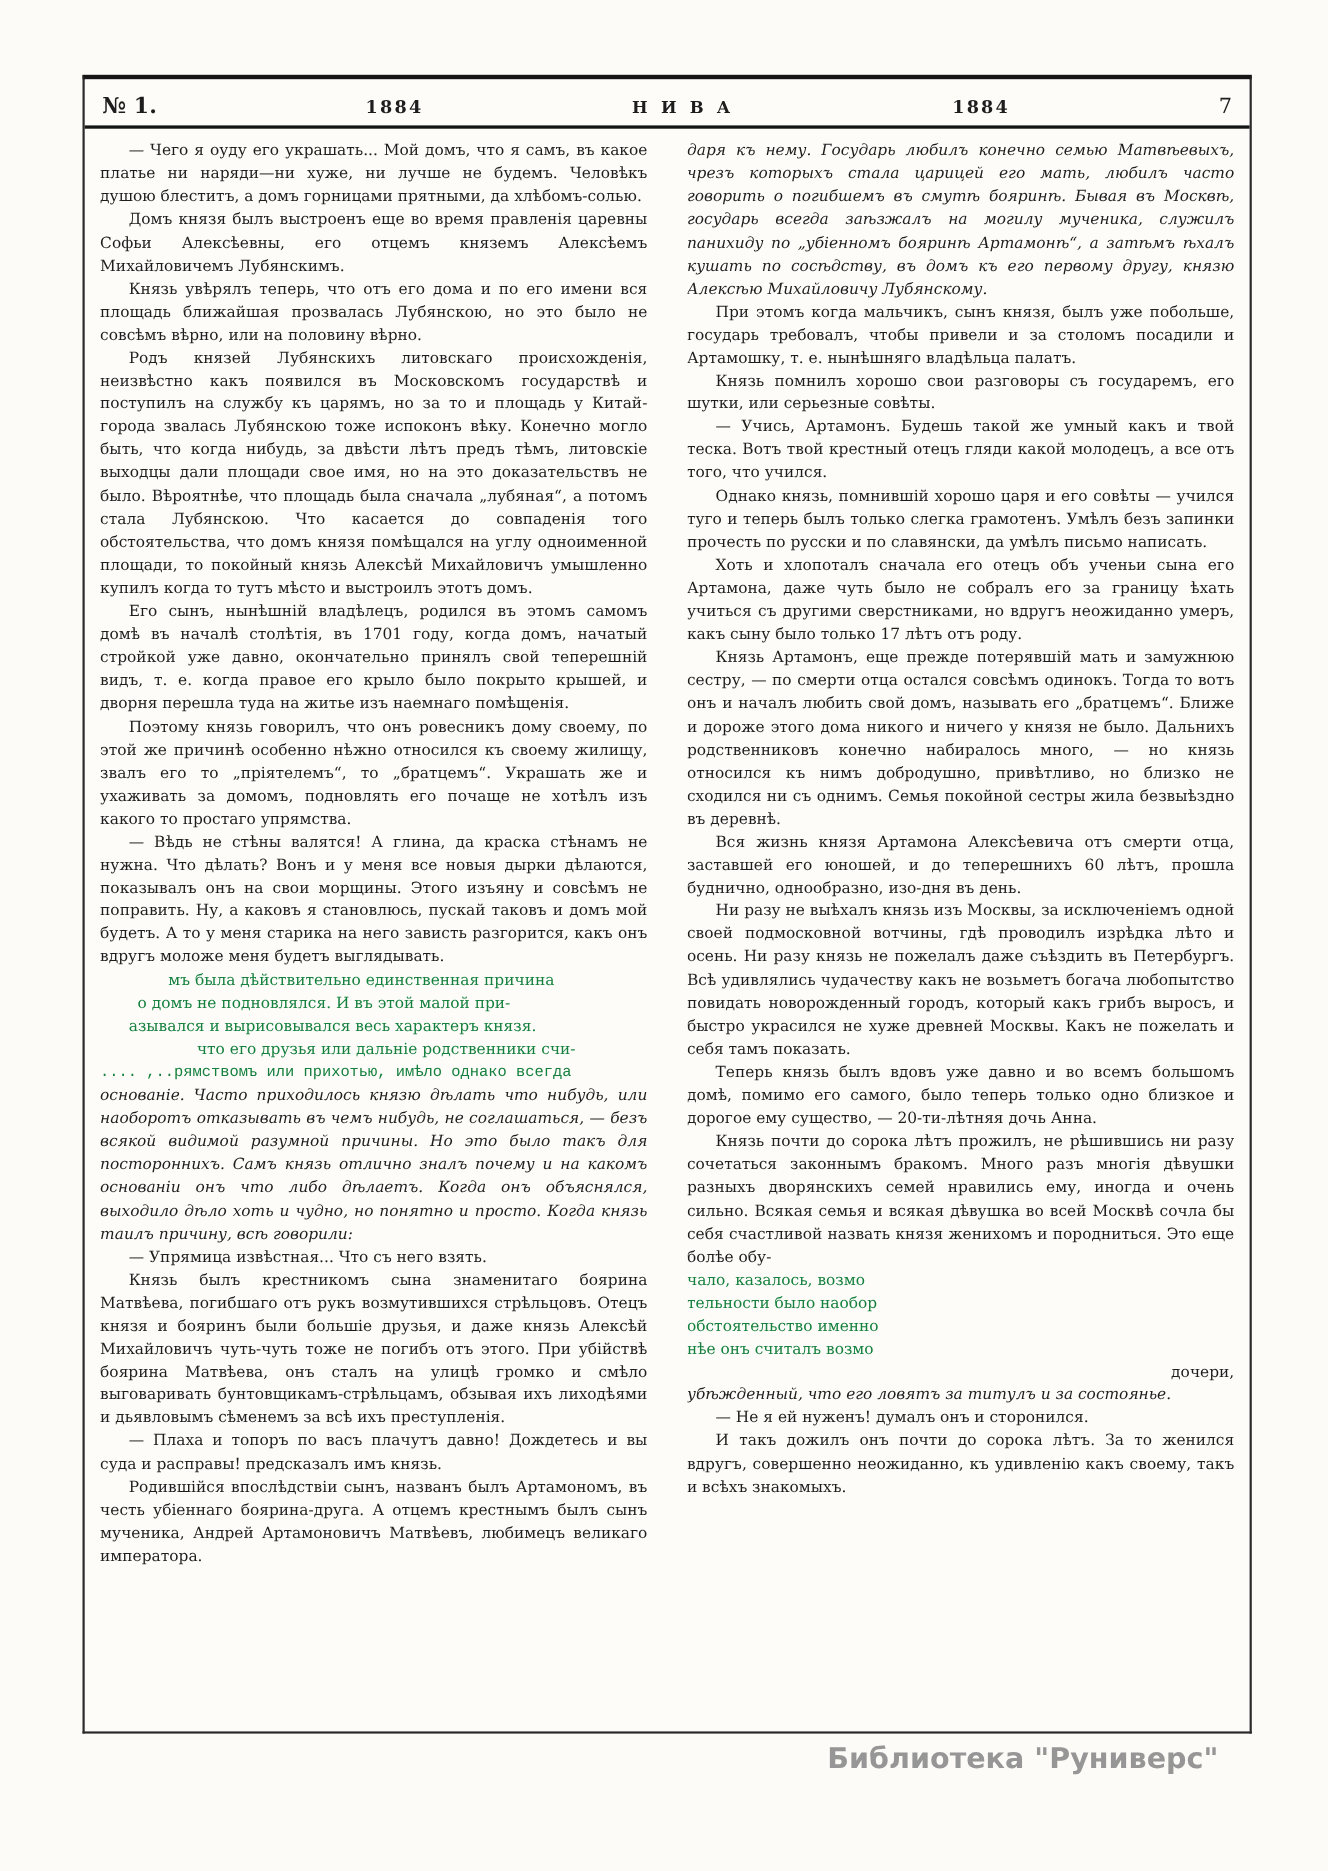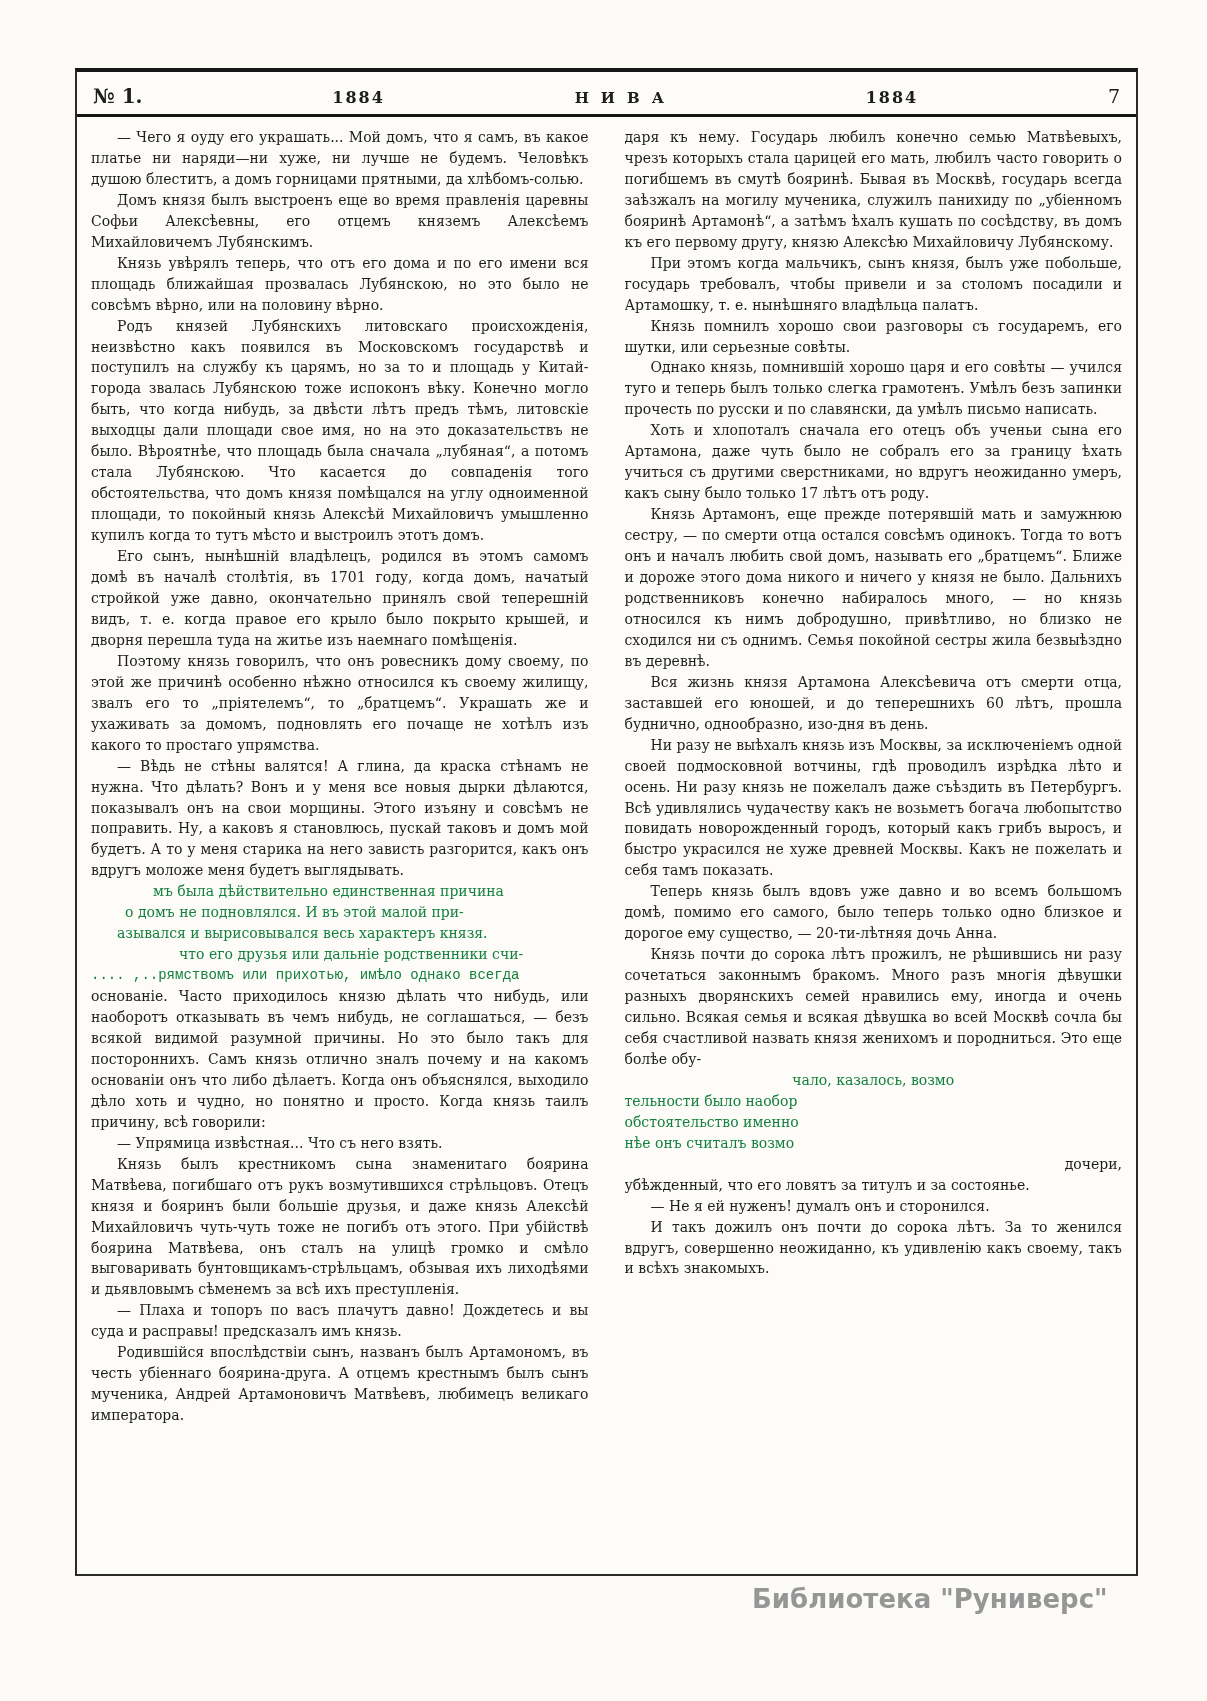--- a/index.html
+++ b/index.html
@@ -34,21 +34,21 @@
     padding:10px 14px 0 14px;
   }
   .col{
     flex:1 1 0;
     font-size:14px;
     line-height:20.95px;
     overflow:hidden;
     height:1428px;
   }
   .para{margin:0;text-align:justify;text-indent:26px;}
-  .para.noindent{text-indent:0;}
+  .para.noindent{text-indent:0;font-style:italic;}
   .para.fragment{text-align:left;text-indent:0;white-space:nowrap;overflow:hidden;color:#15803d;}
   .para.fragment-right{text-align:right;text-indent:0;}
   .watermark{
     position:absolute;top:1584px;left:752px;
     font-family:"DejaVu Sans", sans-serif;
     font-weight:600;
     font-size:26px;
     color:#969696;
   }
 </style>
@@ -82,28 +82,29 @@
         <p class="para noindent">основаніе. Часто приходилось князю дѣлать что нибудь, или наоборотъ отказывать въ чемъ нибудь, не соглашаться, — безъ всякой видимой разумной причины. Но это было такъ для постороннихъ. Самъ князь отлично зналъ почему и на какомъ основаніи онъ что либо дѣлаетъ. Когда онъ объяснялся, выходило дѣло хоть и чудно, но понятно и просто. Когда князь таилъ причину, всѣ говорили:</p>
         <p class="para ">— Упрямица извѣстная... Что съ него взять.</p>
         <p class="para ">Князь былъ крестникомъ сына знаменитаго боярина Матвѣева, погибшаго отъ рукъ возмутившихся стрѣльцовъ. Отецъ князя и бояринъ были большіе друзья, и даже князь Алексѣй Михайловичъ чуть-чуть тоже не погибъ отъ этого. При убійствѣ боярина Матвѣева, онъ сталъ на улицѣ громко и смѣло выговаривать бунтовщикамъ-стрѣльцамъ, обзывая ихъ лиходѣями и дьявловымъ сѣменемъ за всѣ ихъ преступленія.</p>
         <p class="para ">— Плаха и топоръ по васъ плачутъ давно! Дождетесь и вы суда и расправы! предсказалъ имъ князь.</p>
         <p class="para ">Родившійся впослѣдствіи сынъ, названъ былъ Артамономъ, въ честь убіеннаго боярина-друга. А отцемъ крестнымъ былъ сынъ мученика, Андрей Артамоновичъ Матвѣевъ, любимецъ великаго императора.</p>
       </div>
     <div class="col">
         <p class="para noindent">даря къ нему. Государь любилъ конечно семью Матвѣевыхъ, чрезъ которыхъ стала царицей его мать, любилъ часто говорить о погибшемъ въ смутѣ бояринѣ. Бывая въ Москвѣ, государь всегда заѣзжалъ на могилу мученика, служилъ панихиду по „убіенномъ бояринѣ Артамонѣ“, а затѣмъ ѣхалъ кушать по сосѣдству, въ домъ къ его первому другу, князю Алексѣю Михайловичу Лубянскому.</p>
         <p class="para ">При этомъ когда мальчикъ, сынъ князя, былъ уже побольше, государь требовалъ, чтобы привели и за столомъ посадили и Артамошку, т. е. нынѣшняго владѣльца палатъ.</p>
         <p class="para ">Князь помнилъ хорошо свои разговоры съ государемъ, его шутки, или серьезные совѣты.</p>
+        <p class="para ">— Учись, Артамонъ. Будешь такой же умный какъ и твой теска. Вотъ твой крестный отецъ гляди какой молодецъ, а все отъ того, что учился.</p>
         <p class="para ">Однако князь, помнившій хорошо царя и его совѣты — учился туго и теперь былъ только слегка грамотенъ. Умѣлъ безъ запинки прочесть по русски и по славянски, да умѣлъ письмо написать.</p>
         <p class="para ">Хоть и хлопоталъ сначала его отецъ объ ученьи сына его Артамона, даже чуть было не собралъ его за границу ѣхать учиться съ другими сверстниками, но вдругъ неожиданно умеръ, какъ сыну было только 17 лѣтъ отъ роду.</p>
         <p class="para ">Князь Артамонъ, еще прежде потерявшій мать и замужнюю сестру, — по смерти отца остался совсѣмъ одинокъ. Тогда то вотъ онъ и началъ любить свой домъ, называть его „братцемъ“. Ближе и дороже этого дома никого и ничего у князя не было. Дальнихъ родственниковъ конечно набиралось много, — но князь относился къ нимъ добродушно, привѣтливо, но близко не сходился ни съ однимъ. Семья покойной сестры жила безвыѣздно въ деревнѣ.</p>
         <p class="para ">Вся жизнь князя Артамона Алексѣевича отъ смерти отца, заставшей его юношей, и до теперешнихъ 60 лѣтъ, прошла буднично, однообразно, изо-дня въ день.</p>
         <p class="para ">Ни разу не выѣхалъ князь изъ Москвы, за исключеніемъ одной своей подмосковной вотчины, гдѣ проводилъ изрѣдка лѣто и осень. Ни разу князь не пожелалъ даже съѣздить въ Петербургъ. Всѣ удивлялись чудачеству какъ не возьметъ богача любопытство повидать новорожденный городъ, который какъ грибъ выросъ, и быстро украсился не хуже древней Москвы. Какъ не пожелать и себя тамъ показать.</p>
         <p class="para ">Теперь князь былъ вдовъ уже давно и во всемъ большомъ домѣ, помимо его самого, было теперь только одно близкое и дорогое ему существо, — 20-ти-лѣтняя дочь Анна.</p>
         <p class="para ">Князь почти до сорока лѣтъ прожилъ, не рѣшившись ни разу сочетаться законнымъ бракомъ. Много разъ многія дѣвушки разныхъ дворянскихъ семей нравились ему, иногда и очень сильно. Всякая семья и всякая дѣвушка во всей Москвѣ сочла бы себя счастливой назвать князя женихомъ и породниться. Это еще болѣе обу-</p>
-        <p class="para fragment" style="padding-left: 0px; text-align: center;">чало, казалось, возмо</p>
+        <p class="para fragment" style="padding-left: 0px;">чало, казалось, возмо</p>
         <p class="para fragment" style="padding-left: 0px;">тельности было наобор</p>
         <p class="para fragment" style="padding-left: 0px;">обстоятельство именно</p>
         <p class="para fragment" style="padding-left: 0px;">нѣе онъ считалъ возмо</p>
         <p class="para fragment-right">дочери,</p>
         <p class="para noindent">убѣжденный, что его ловятъ за титулъ и за состоянье.</p>
         <p class="para ">— Не я ей нуженъ! думалъ онъ и сторонился.</p>
         <p class="para ">И такъ дожилъ онъ почти до сорока лѣтъ. За то женился вдругъ, совершенно неожиданно, къ удивленію какъ своему, такъ и всѣхъ знакомыхъ.</p>
       </div>
   </div>
 

